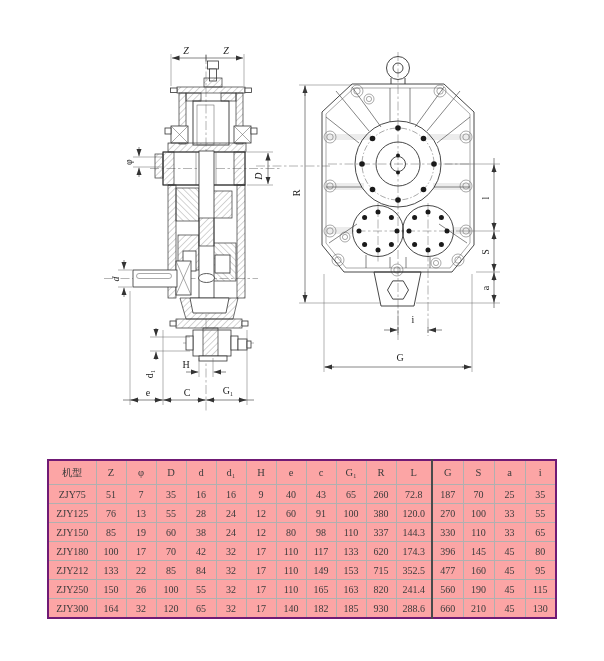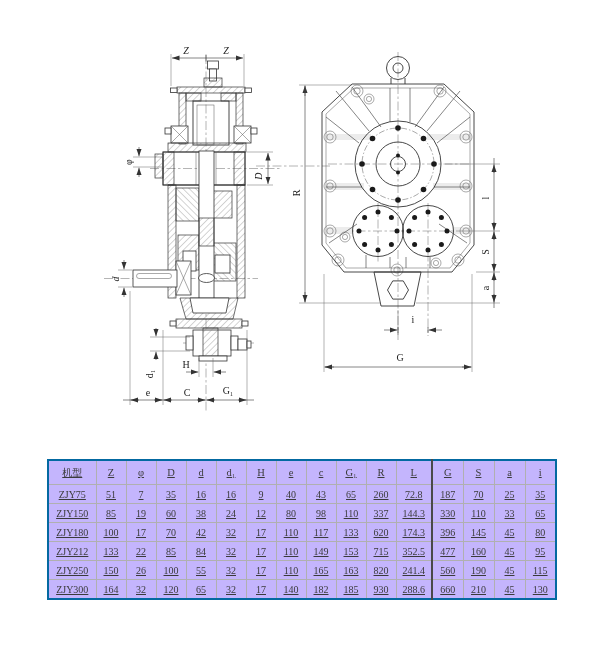--- a/index.html
+++ b/index.html
@@ -1,21 +1,21 @@
 <!DOCTYPE html>
 <html><head>
 <meta charset="utf-8">
 <style>
   html,body{margin:0;padding:0;background:#ffffff;}
   body{width:604px;height:661px;overflow:hidden;font-family:"Liberation Serif","DejaVu Serif",serif;}
   .page{position:relative;width:604px;height:661px;background:#fff;}
   svg.drawing{position:absolute;left:0;top:0;}
   
   table.spec{position:absolute;left:47px;top:459px;width:510px;border-collapse:collapse;table-layout:fixed;
-    font-size:10px;color:#3b3b3b;border:2px solid #0369a1;background:#c4b5fd;text-decoration:underline;}
+    font-size:10px;color:#3b3b3b;border:2px solid #701a75;background:#fca5a5;}
   table.spec th, table.spec td{border:1px solid #b0b0b0;text-align:center;vertical-align:middle;
     padding:0;height:18px;font-weight:normal;white-space:nowrap;overflow:hidden;}
   table.spec thead th{height:23px;font-size:10.5px;}
   table.spec th:nth-child(12), table.spec td:nth-child(12){border-right:2px solid #4a4a4a;}
   table.spec th:first-child, table.spec td:first-child{font-size:10px;}
   
   .ol{stroke:#333;stroke-width:0.9;fill:none;}
   .ol2{stroke:#555;stroke-width:0.5;fill:none;}
   .hat{stroke:#333;stroke-width:0.7;fill:url(#h1);}
   .hat2{stroke:#333;stroke-width:0.7;fill:url(#h2);}
@@ -442,20 +442,38 @@
           <td>43</td>
           <td>65</td>
           <td>260</td>
           <td>72.8</td>
           <td>187</td>
           <td>70</td>
           <td>25</td>
           <td>35</td>
         </tr>
         <tr>
+          <td>ZJY125</td>
+          <td>76</td>
+          <td>13</td>
+          <td>55</td>
+          <td>28</td>
+          <td>24</td>
+          <td>12</td>
+          <td>60</td>
+          <td>91</td>
+          <td>100</td>
+          <td>380</td>
+          <td>120.0</td>
+          <td>270</td>
+          <td>100</td>
+          <td>33</td>
+          <td>55</td>
+        </tr>
+        <tr>
           <td>ZJY150</td>
           <td>85</td>
           <td>19</td>
           <td>60</td>
           <td>38</td>
           <td>24</td>
           <td>12</td>
           <td>80</td>
           <td>98</td>
           <td>110</td>

